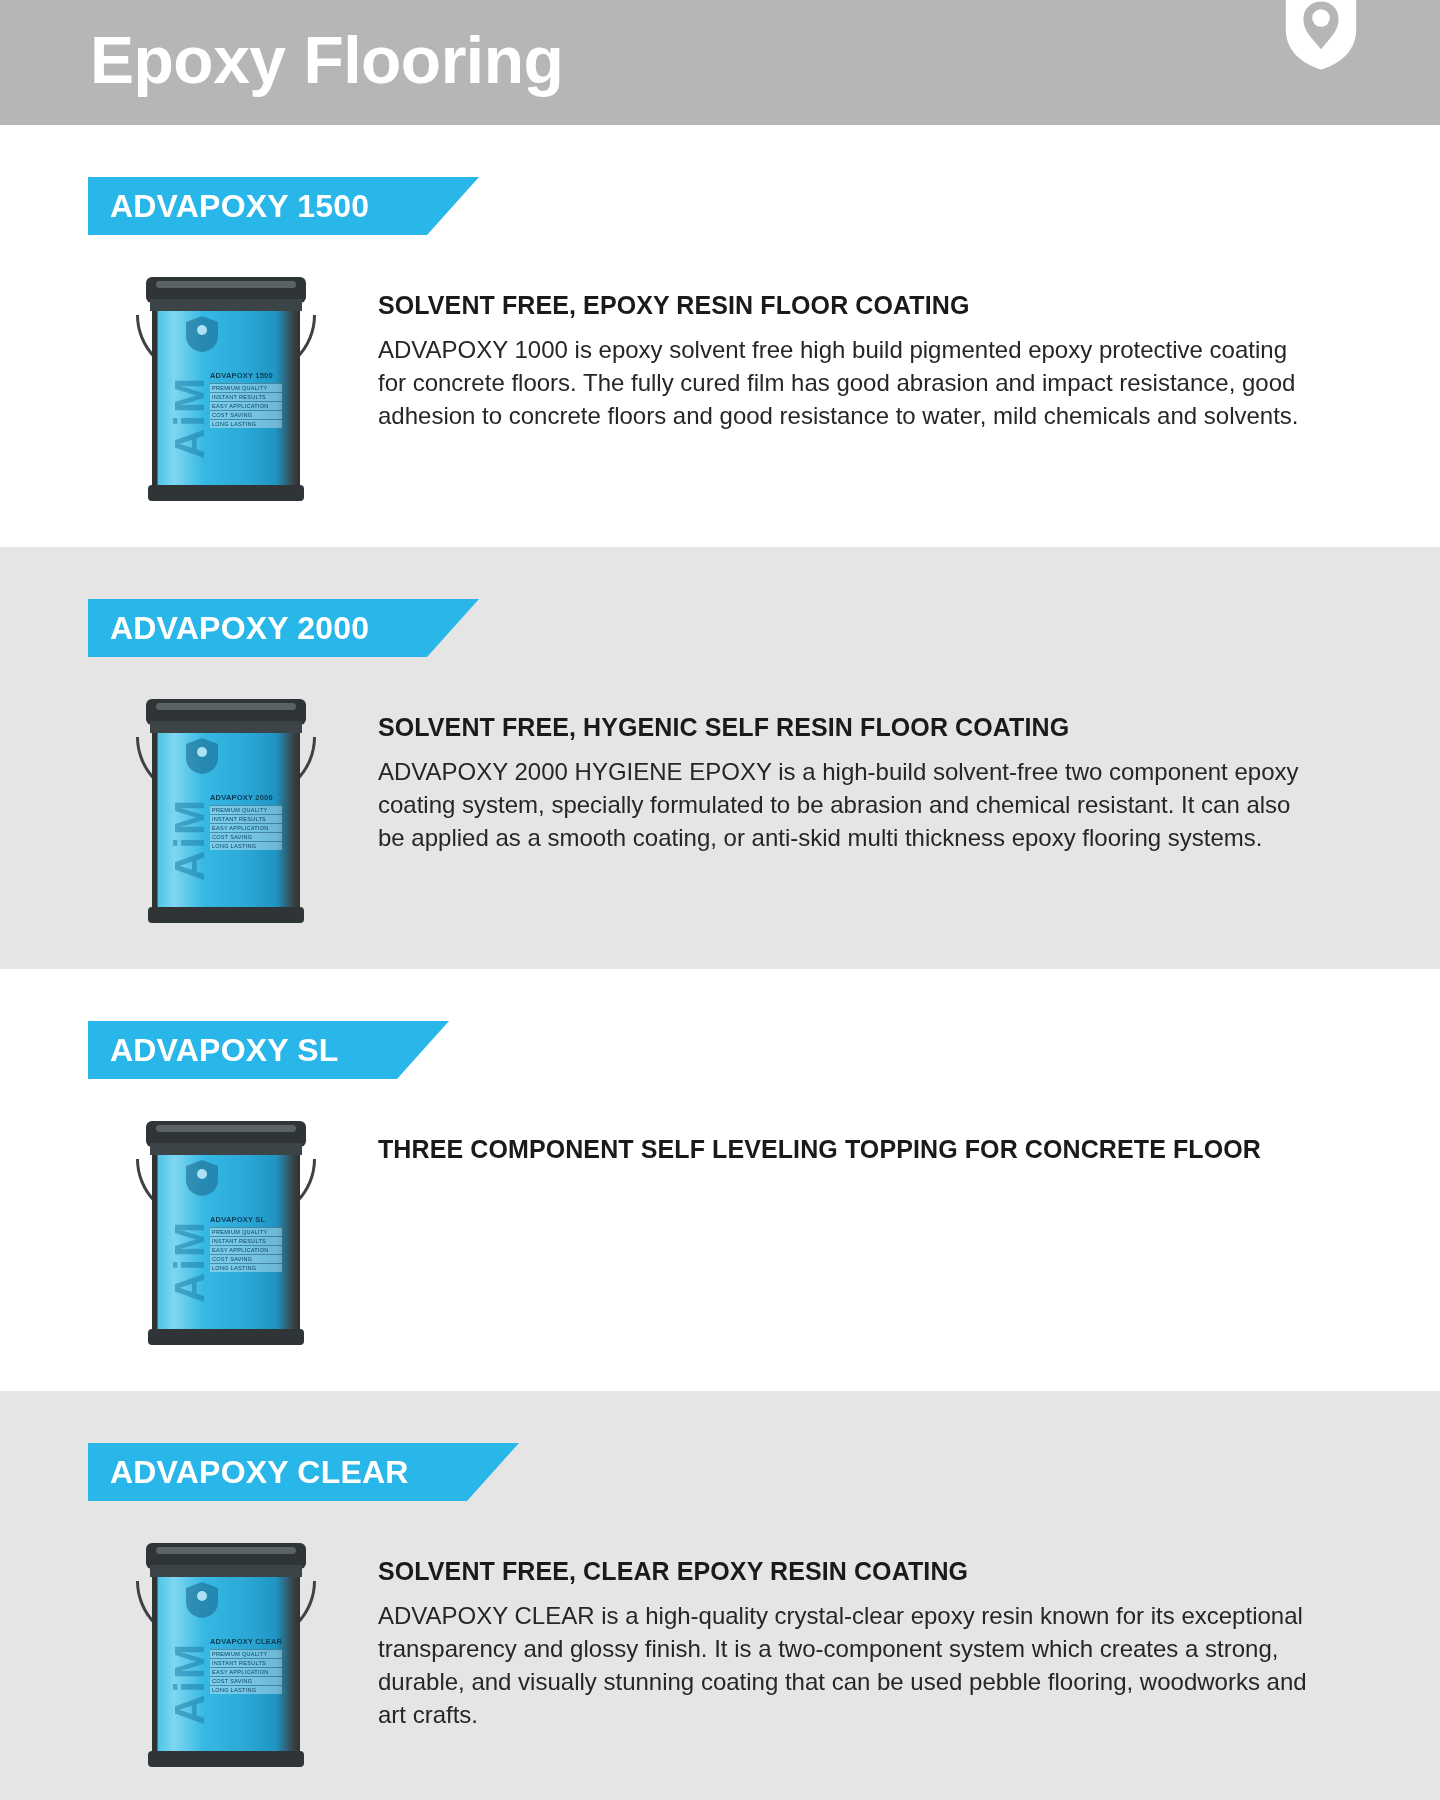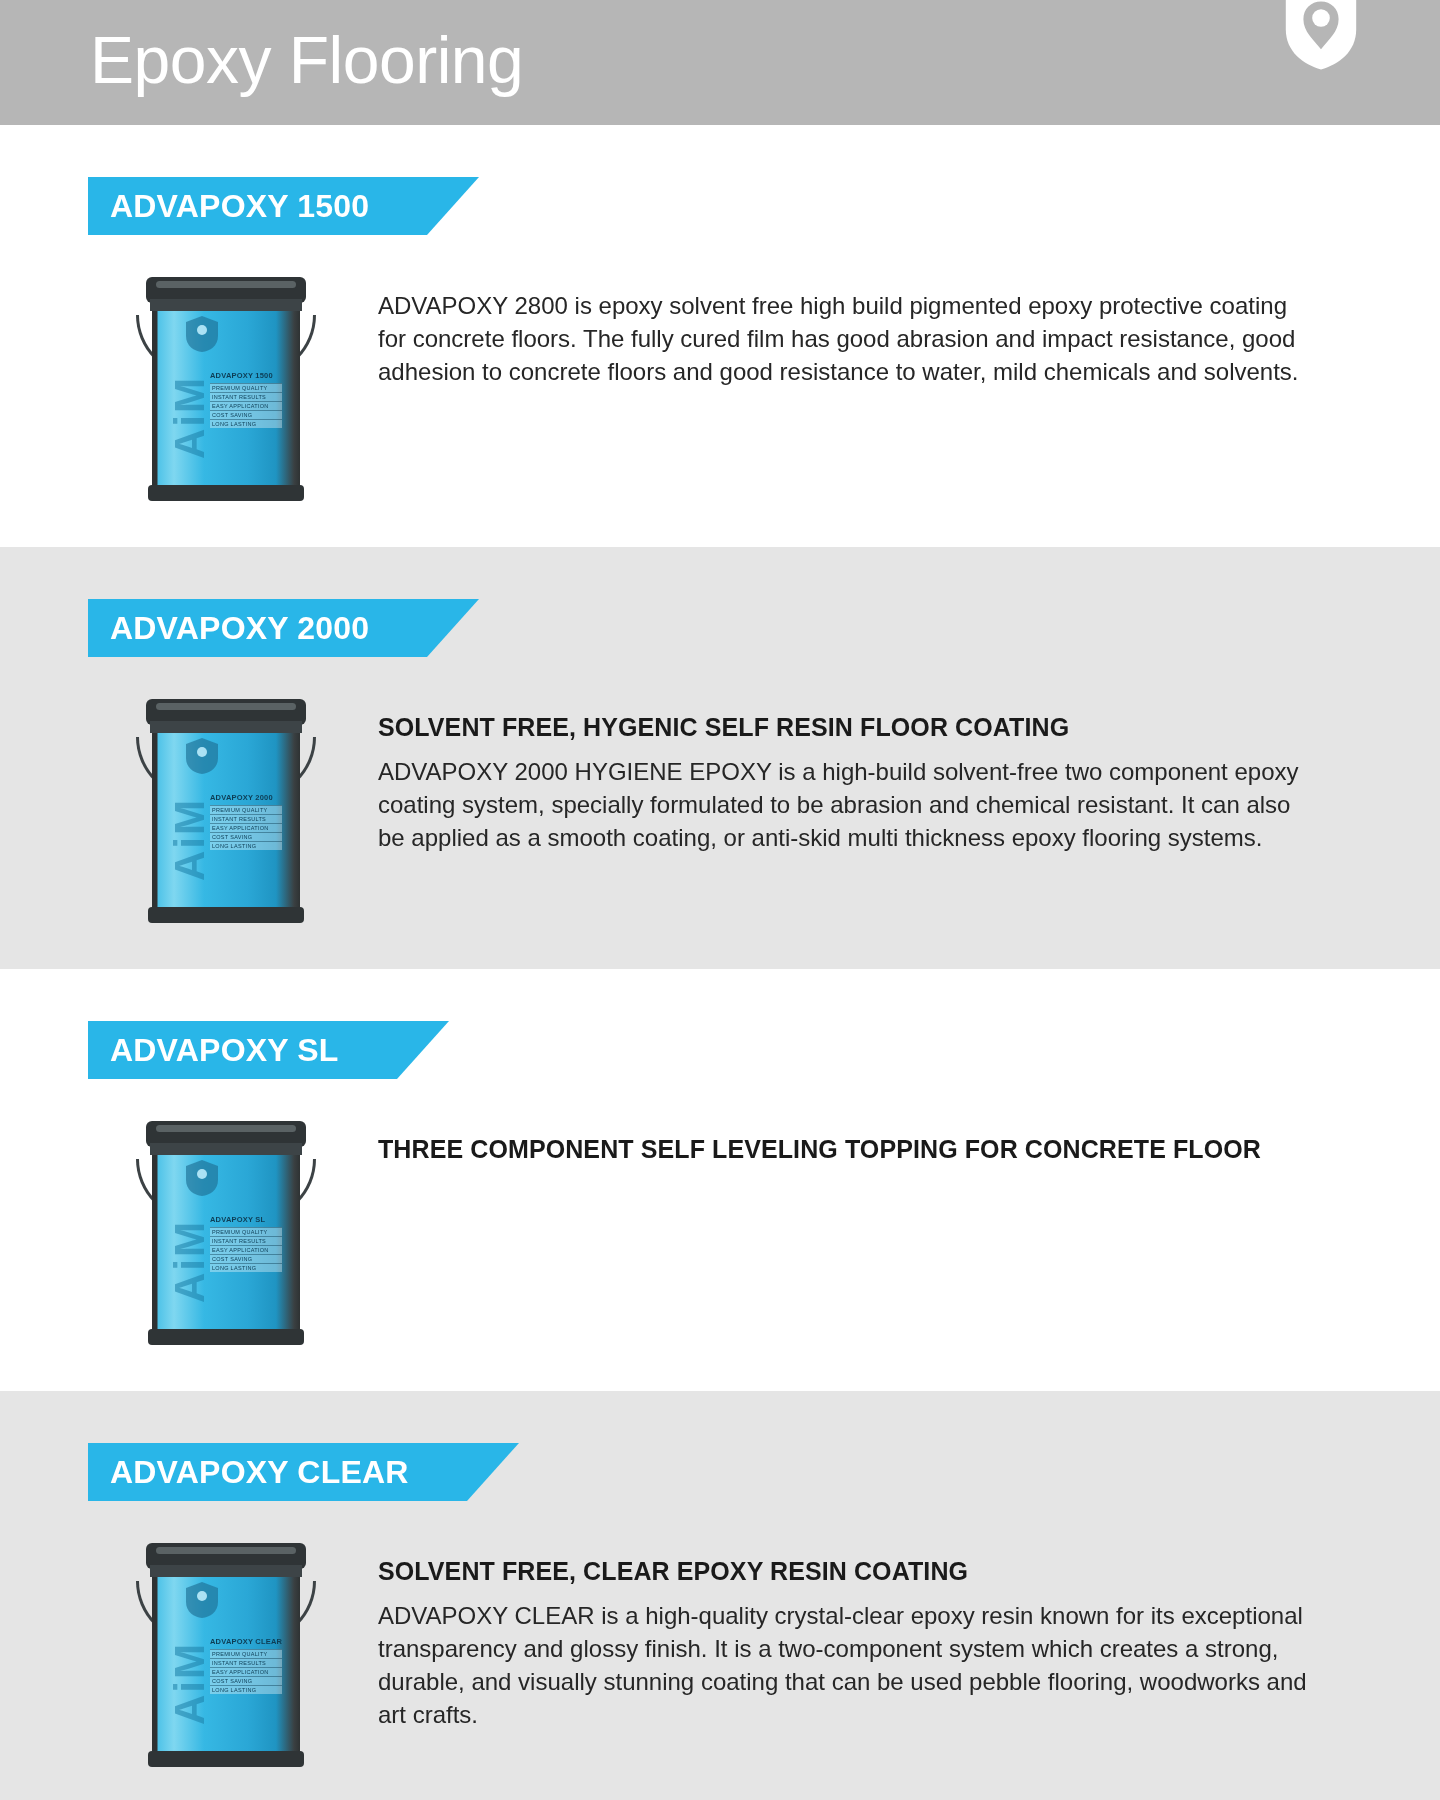--- a/index.html
+++ b/index.html
@@ -21,21 +21,21 @@
   .header {
     position: relative;
     height: 125px;
     background: #b6b6b6;
     display: flex;
     align-items: center;
     padding-left: 90px;
   }
   .header-title {
     font-size: 66px;
-    font-weight: 400;
+    font-weight: 700;
     color: #ffffff;
     letter-spacing: -0.5px;
     line-height: 1;
     margin-top: -6px;
   }
   .header-logo {
     position: absolute;
     right: 78px;
     top: -16px;
     width: 82px;
@@ -270,21 +270,22 @@
             <div class="label-title">ADVAPOXY 1500</div>
             <div class="label-line">PREMIUM QUALITY</div>
             <div class="label-line">INSTANT RESULTS</div>
             <div class="label-line">EASY APPLICATION</div>
             <div class="label-line">COST SAVING</div>
             <div class="label-line">LONG LASTING</div>
           </div>
         </div>
       </div>
       <div class="text-cell">
-        <div class="prod-desc">ADVAPOXY 2800 is epoxy solvent free high build pigmented epoxy protective coating for concrete floors. The fully cured film has good abrasion and impact resistance, good adhesion to concrete floors and good resistance to water, mild chemicals and solvents.</div>
+        <div class="prod-subtitle">SOLVENT FREE, EPOXY RESIN FLOOR COATING</div>
+        <div class="prod-desc">ADVAPOXY 1000 is epoxy solvent free high build pigmented epoxy protective coating for concrete floors. The fully cured film has good abrasion and impact resistance, good adhesion to concrete floors and good resistance to water, mild chemicals and solvents.</div>
       </div>
     </div>
   </div>
 
   <div class="section alt">
     <div class="tag-wrap">
       <div class="tag">
         <span class="tag-label">ADVAPOXY 2000</span>
       </div>
     </div>

